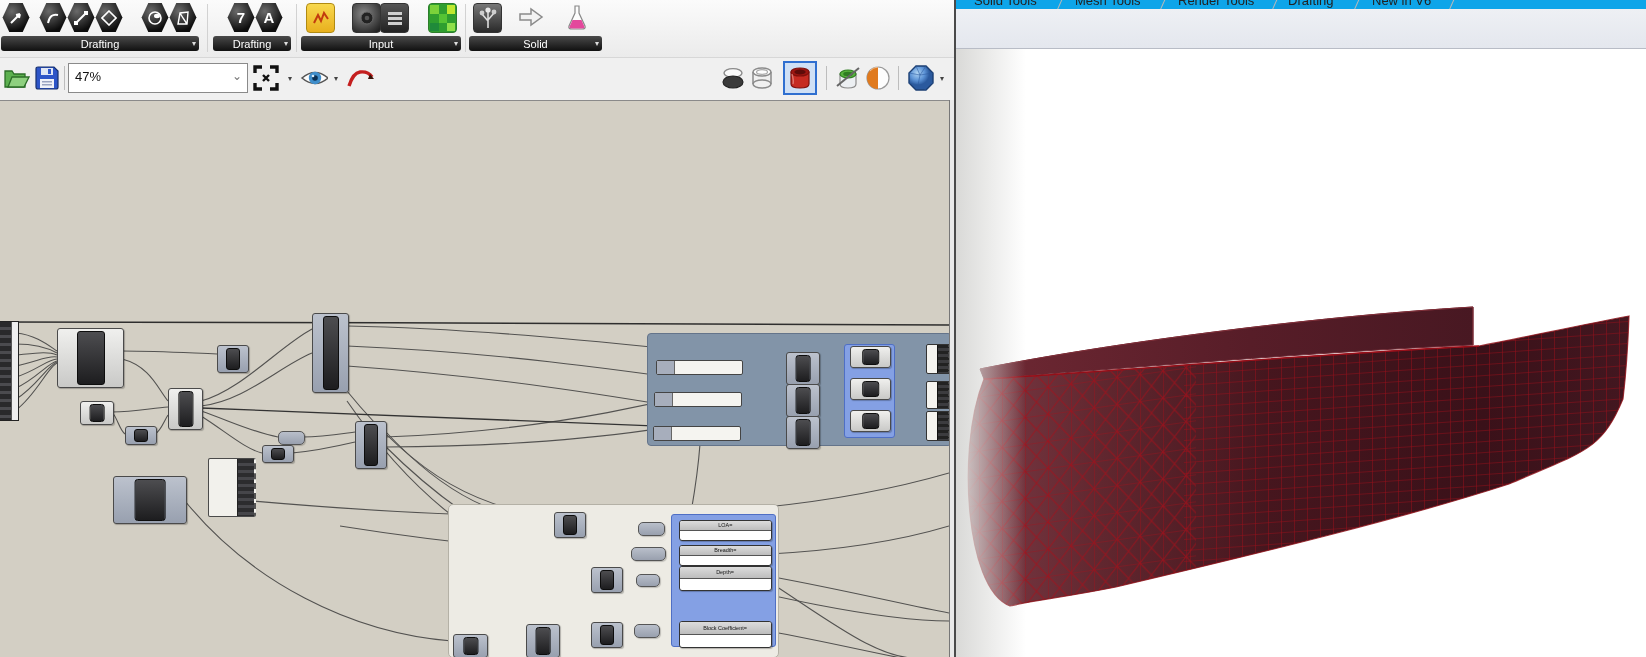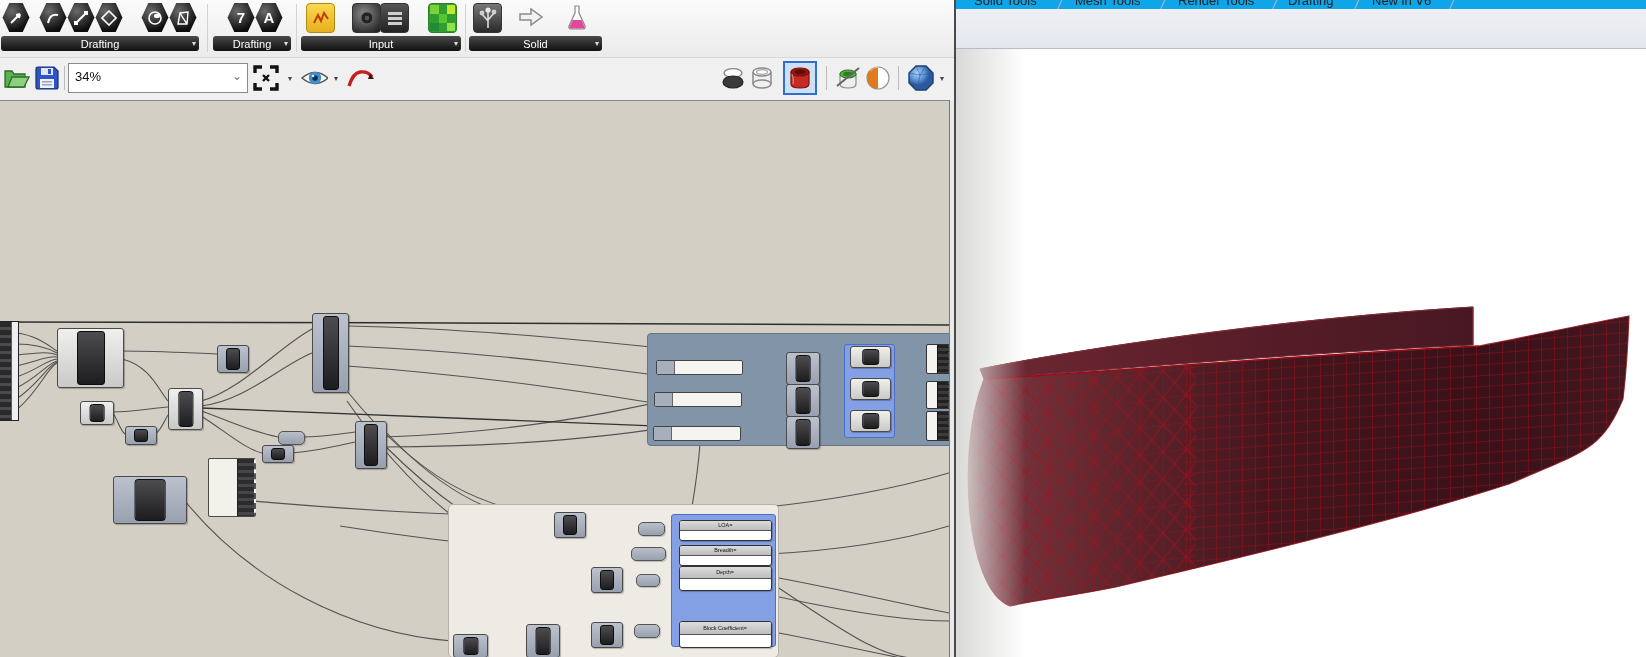--- a/index.html
+++ b/index.html
@@ -214,21 +214,21 @@
           <path d="M2,4 Q2,2 4,2 H20 L24,6 V22 Q24,24 22,24 H4 Q2,24 2,22 Z" fill="#2d55c8" stroke="#17306e" stroke-width="1.2"></path>
           <rect x="7" y="3" width="12" height="7" fill="#dfe6f5"></rect>
           <rect x="14" y="4" width="3" height="5" fill="#2d55c8"></rect>
           <rect x="6" y="14" width="14" height="9" fill="#f0f2f8"></rect>
           <rect x="8" y="16" width="10" height="1.5" fill="#9aa4c0"></rect>
           <rect x="8" y="19" width="10" height="1.5" fill="#9aa4c0"></rect>
         </svg>
       </div>
     <div class="sep2" style="left:64px;"></div>
     <div class="combo">
-      <span class="val">34%</span>
+      <span class="val">47%</span>
       <span class="chv">⌄</span>
     </div>
     <div class="t2" style="left:252px;">
         <svg width="28" height="28">
           <path d="M3,9 V3 H10 M18,3 H25 V9 M25,19 V25 H18 M10,25 H3 V19" stroke="#111" stroke-width="3.4" fill="none"></path>
           <path d="M11,11 L17,17 M17,11 L11,17" stroke="#111" stroke-width="2.4"></path>
         </svg>
       </div>
     <span class="mini-car" style="left:288px;">▾</span>
     <div class="t2" style="left:300px;">

